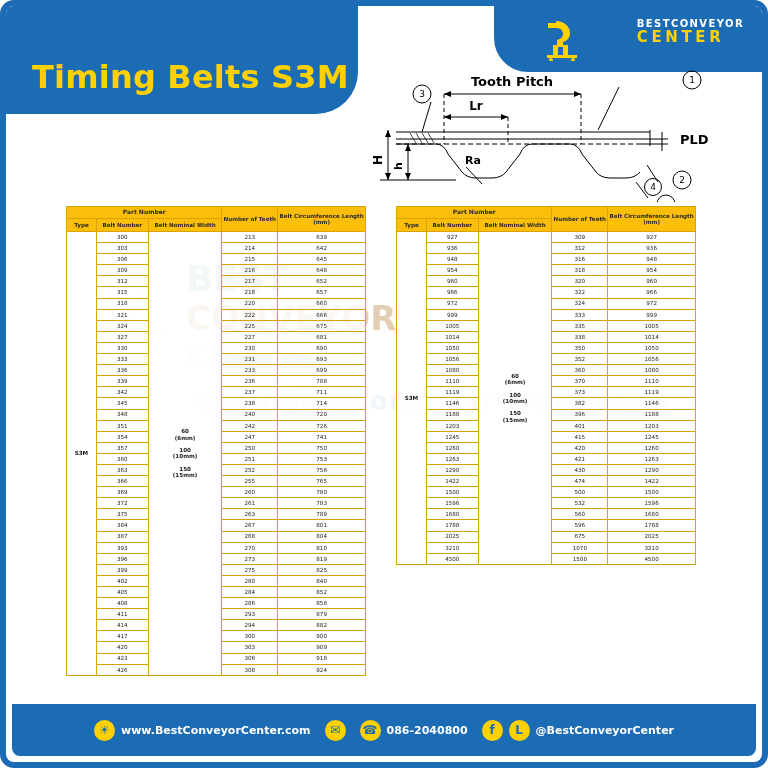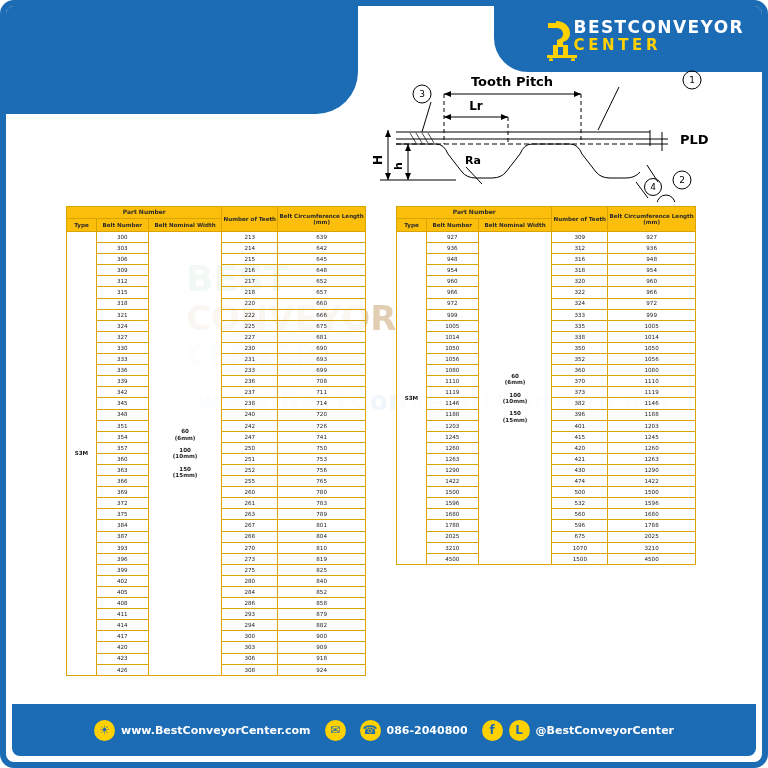--- a/index.html
+++ b/index.html
@@ -42,21 +42,21 @@
   }
   .logo-mark { position:absolute; right:178px; top:11px; width:42px; height:44px; }
   .logo-text {
     position:absolute; right:18px; top:12px;
     text-align:left;
     color:#ffffff;
     font-family:"DejaVu Sans", sans-serif;
     font-weight:bold;
     line-height:1.12;
   }
-  .logo-text .l1 { font-size:17px; letter-spacing:1.4px; }
+  .logo-text .l1 { font-size:10px; letter-spacing:1.4px; }
   .logo-text .l2 { font-size:15px; letter-spacing:3.6px; color:#ffd100; }
 
   
   .diagram { position:absolute; left:330px; top:26px; width:400px; height:170px; }
   .diagram svg { display:block; }
 
   
   .tbl-wrap { position:absolute; }
   .tbl-left  { left:60px;  top:200px; width:300px; }
   .tbl-right { left:390px; top:200px; width:300px; }
@@ -143,20 +143,21 @@
   }
   .f-ico.fb { background:#ffd100; }
   .f-ico.line { background:#ffd100; }
 </style>
 </head>
 <body>
 
 <div class="page">
 
   <div class="header-band"></div>
+  <div class="header-title">Timing Belts S3M</div>
 
   <div class="logo-band"></div>
   <div class="logo-mark">
     <svg viewBox="0 0 42 44" width="42" height="44">
       <path d="M6 6 h8 v5 h-8 z" fill="#ffd100"></path>
       <path d="M14 4 c8 0 14 5 14 12 c0 5 -3 8 -7 9 l0 5 l-6 0 l0 -7 c4 -1 6 -3 6 -6 c0 -4 -3 -6 -7 -6 z" fill="#ffd100"></path>
       <rect x="11" y="28" width="5" height="12" fill="#ffd100"></rect>
       <rect x="21" y="28" width="5" height="12" fill="#ffd100"></rect>
       <rect x="5" y="38" width="30" height="3" fill="#ffd100"></rect>
       <circle cx="9" cy="43" r="2" fill="#ffd100"></circle>

